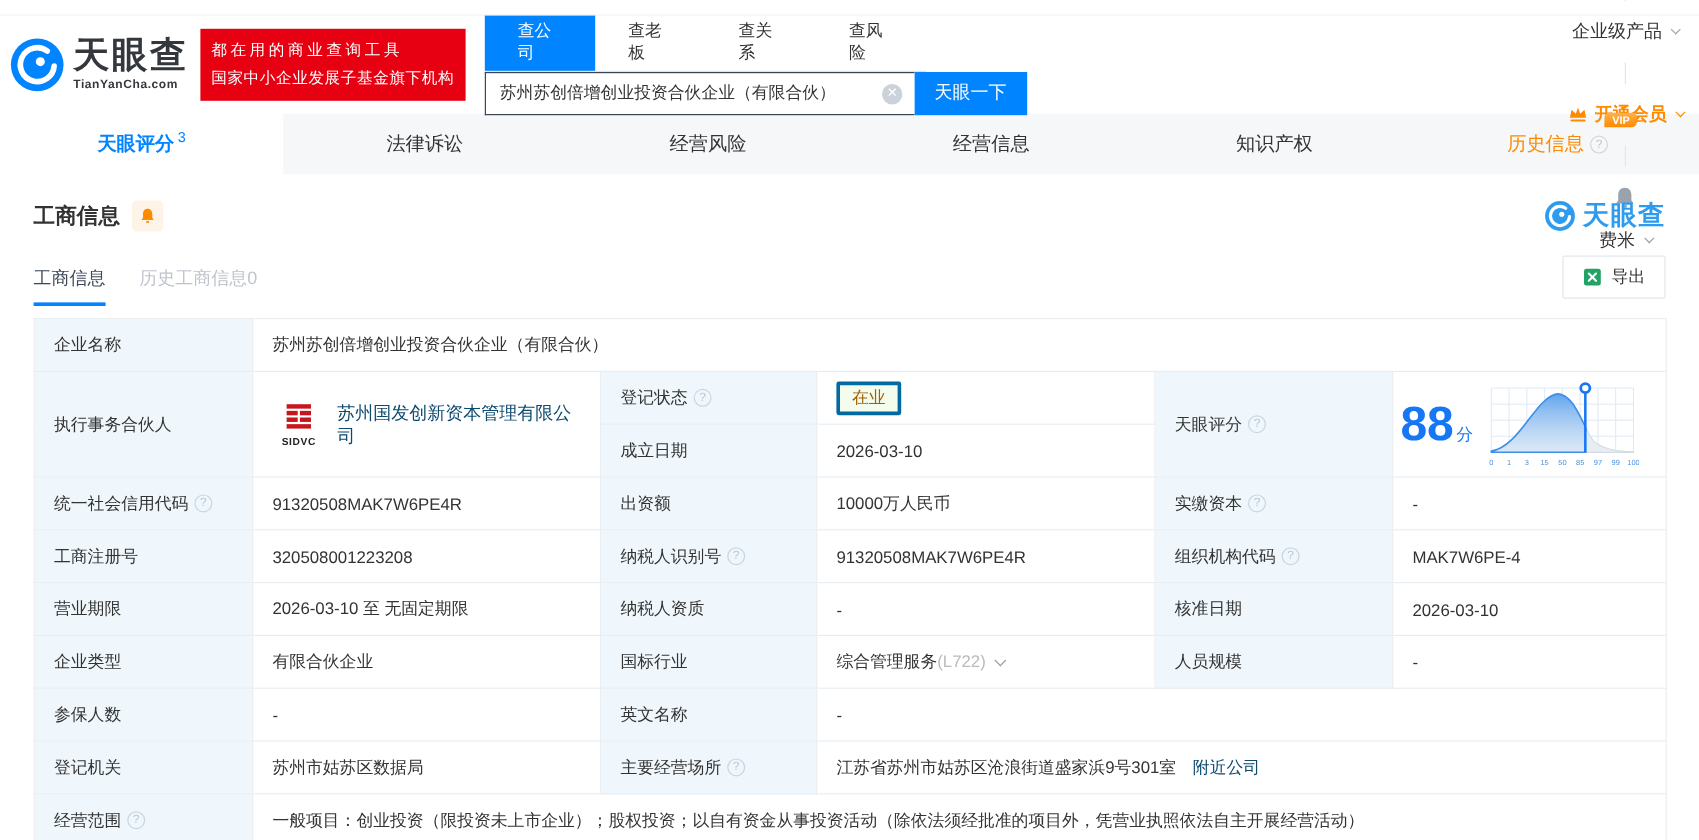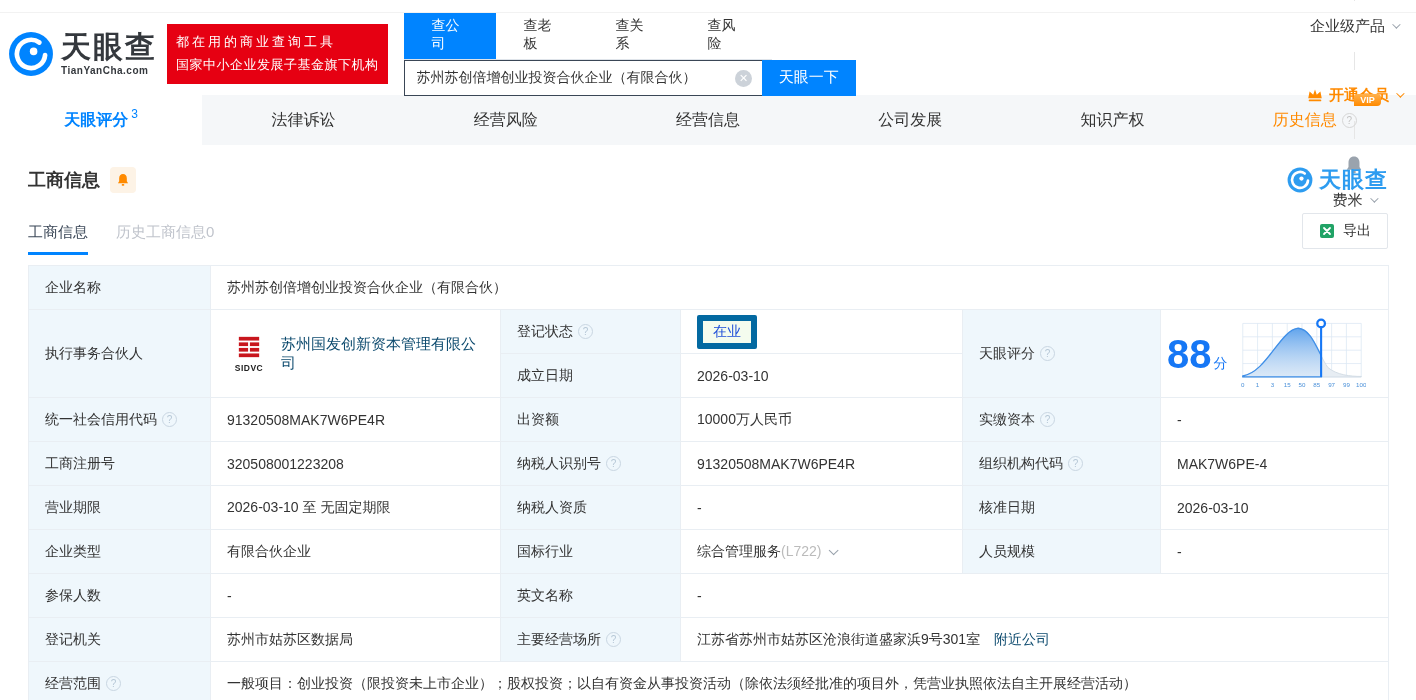--- a/index.html
+++ b/index.html
@@ -63,21 +63,21 @@
   .subtab { font-size:15px; color:#3c4858; padding-bottom:10px; border-bottom:3px solid #0084ff; cursor:pointer; }
   .subtab.inactive { color:#c0c4cc; border-bottom:3px solid transparent; margin-left:28px; }
   .export-btn { margin-left:auto; display:flex; align-items:center; gap:8px; border:1px solid #e2e6eb; border-radius:2px;
      background:#fff; padding:8px 16px; font-size:14px; color:#333; cursor:pointer; margin-bottom:6px; font-family:inherit; }
 
   
   table.info { border-collapse:collapse; width:1360px; table-layout:fixed; margin-top:10px; }
   .info td { border:1px solid #e9eef3; height:44px; font-size:14px; color:#333; padding:0 16px; vertical-align:middle; }
   .info td.lbl { background:#eff7fc; }
   .lblwrap { display:flex; align-items:center; }
-  .badge-green { display:inline-block; padding:2px 10px; background:#f4fcee; border:6px solid #0369a1; color:#1d4ed8;
+  .badge-green { display:inline-block; padding:2px 10px; background:#f4fcee; border:3px solid #0369a1; color:#a16207;
      font-size:14px; border-radius:2px; }
   a.blue { color:#0c4a6e; text-decoration:none; cursor:pointer; }
   .partner-cell { display:flex; align-items:center; gap:10px; }
   .sidvc { width:44px; text-align:center; flex:none; }
   .sidvc-txt { font-size:8.5px; font-weight:700; color:#222; letter-spacing:.5px; margin-top:1px; }
   .partner-link { font-size:15px; }
   .gray { color:#bbb; }
   .ind-chev { display:inline-block; width:7px; height:7px; border-right:1.5px solid #98a1ab; border-bottom:1.5px solid #98a1ab;
      transform:rotate(45deg) translateY(-3px); margin-left:7px; cursor:pointer; }
   .score-cell { display:flex; align-items:center; gap:10px; padding:2px 0; }
@@ -167,23 +167,20 @@
     <span class="tab-badge">3</span>
   </div>
   <div class="main-tab">
     <span>法律诉讼</span>
   </div>
   <div class="main-tab">
     <span>经营风险</span>
   </div>
   <div class="main-tab">
     <span>经营信息</span>
-  </div>
-  <div class="main-tab">
-    <span>公司发展</span>
   </div>
   <div class="main-tab">
     <span>知识产权</span>
   </div>
   <div class="main-tab history">
     <span class="tab-inner">
       <span>历史信息</span>
       <span class="vip-tag">VIP</span>
       <span class="qicon gray">?</span>
     </span>

